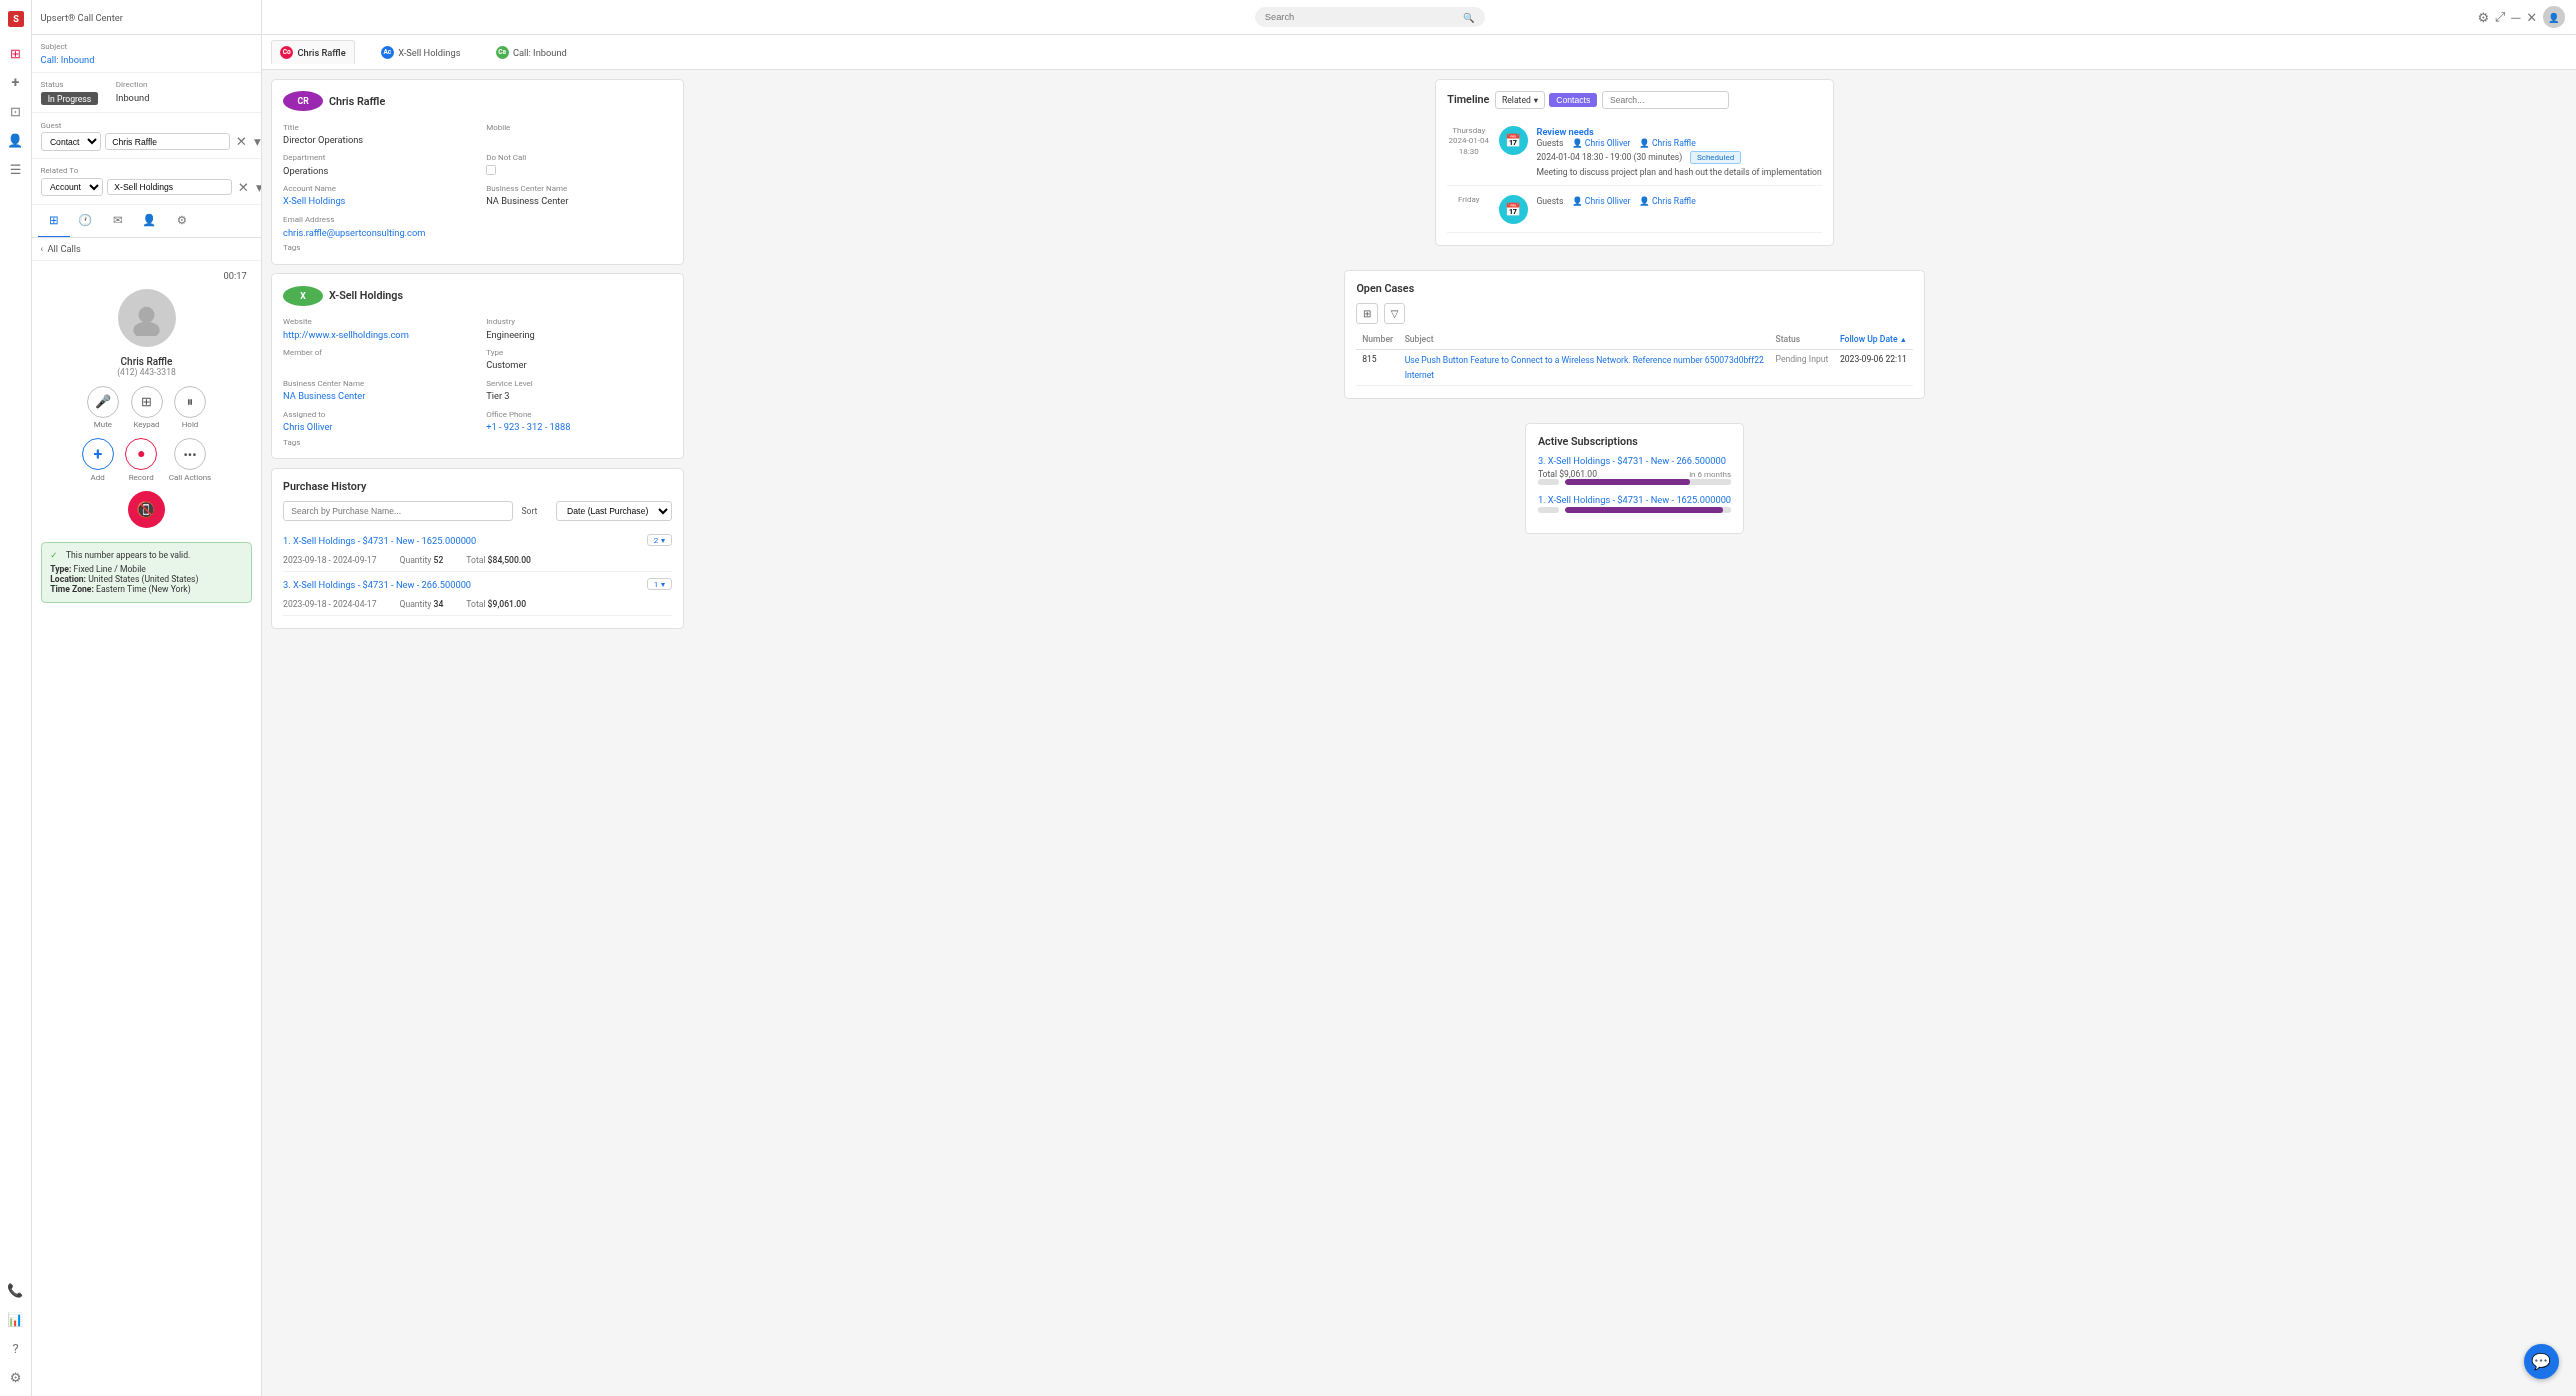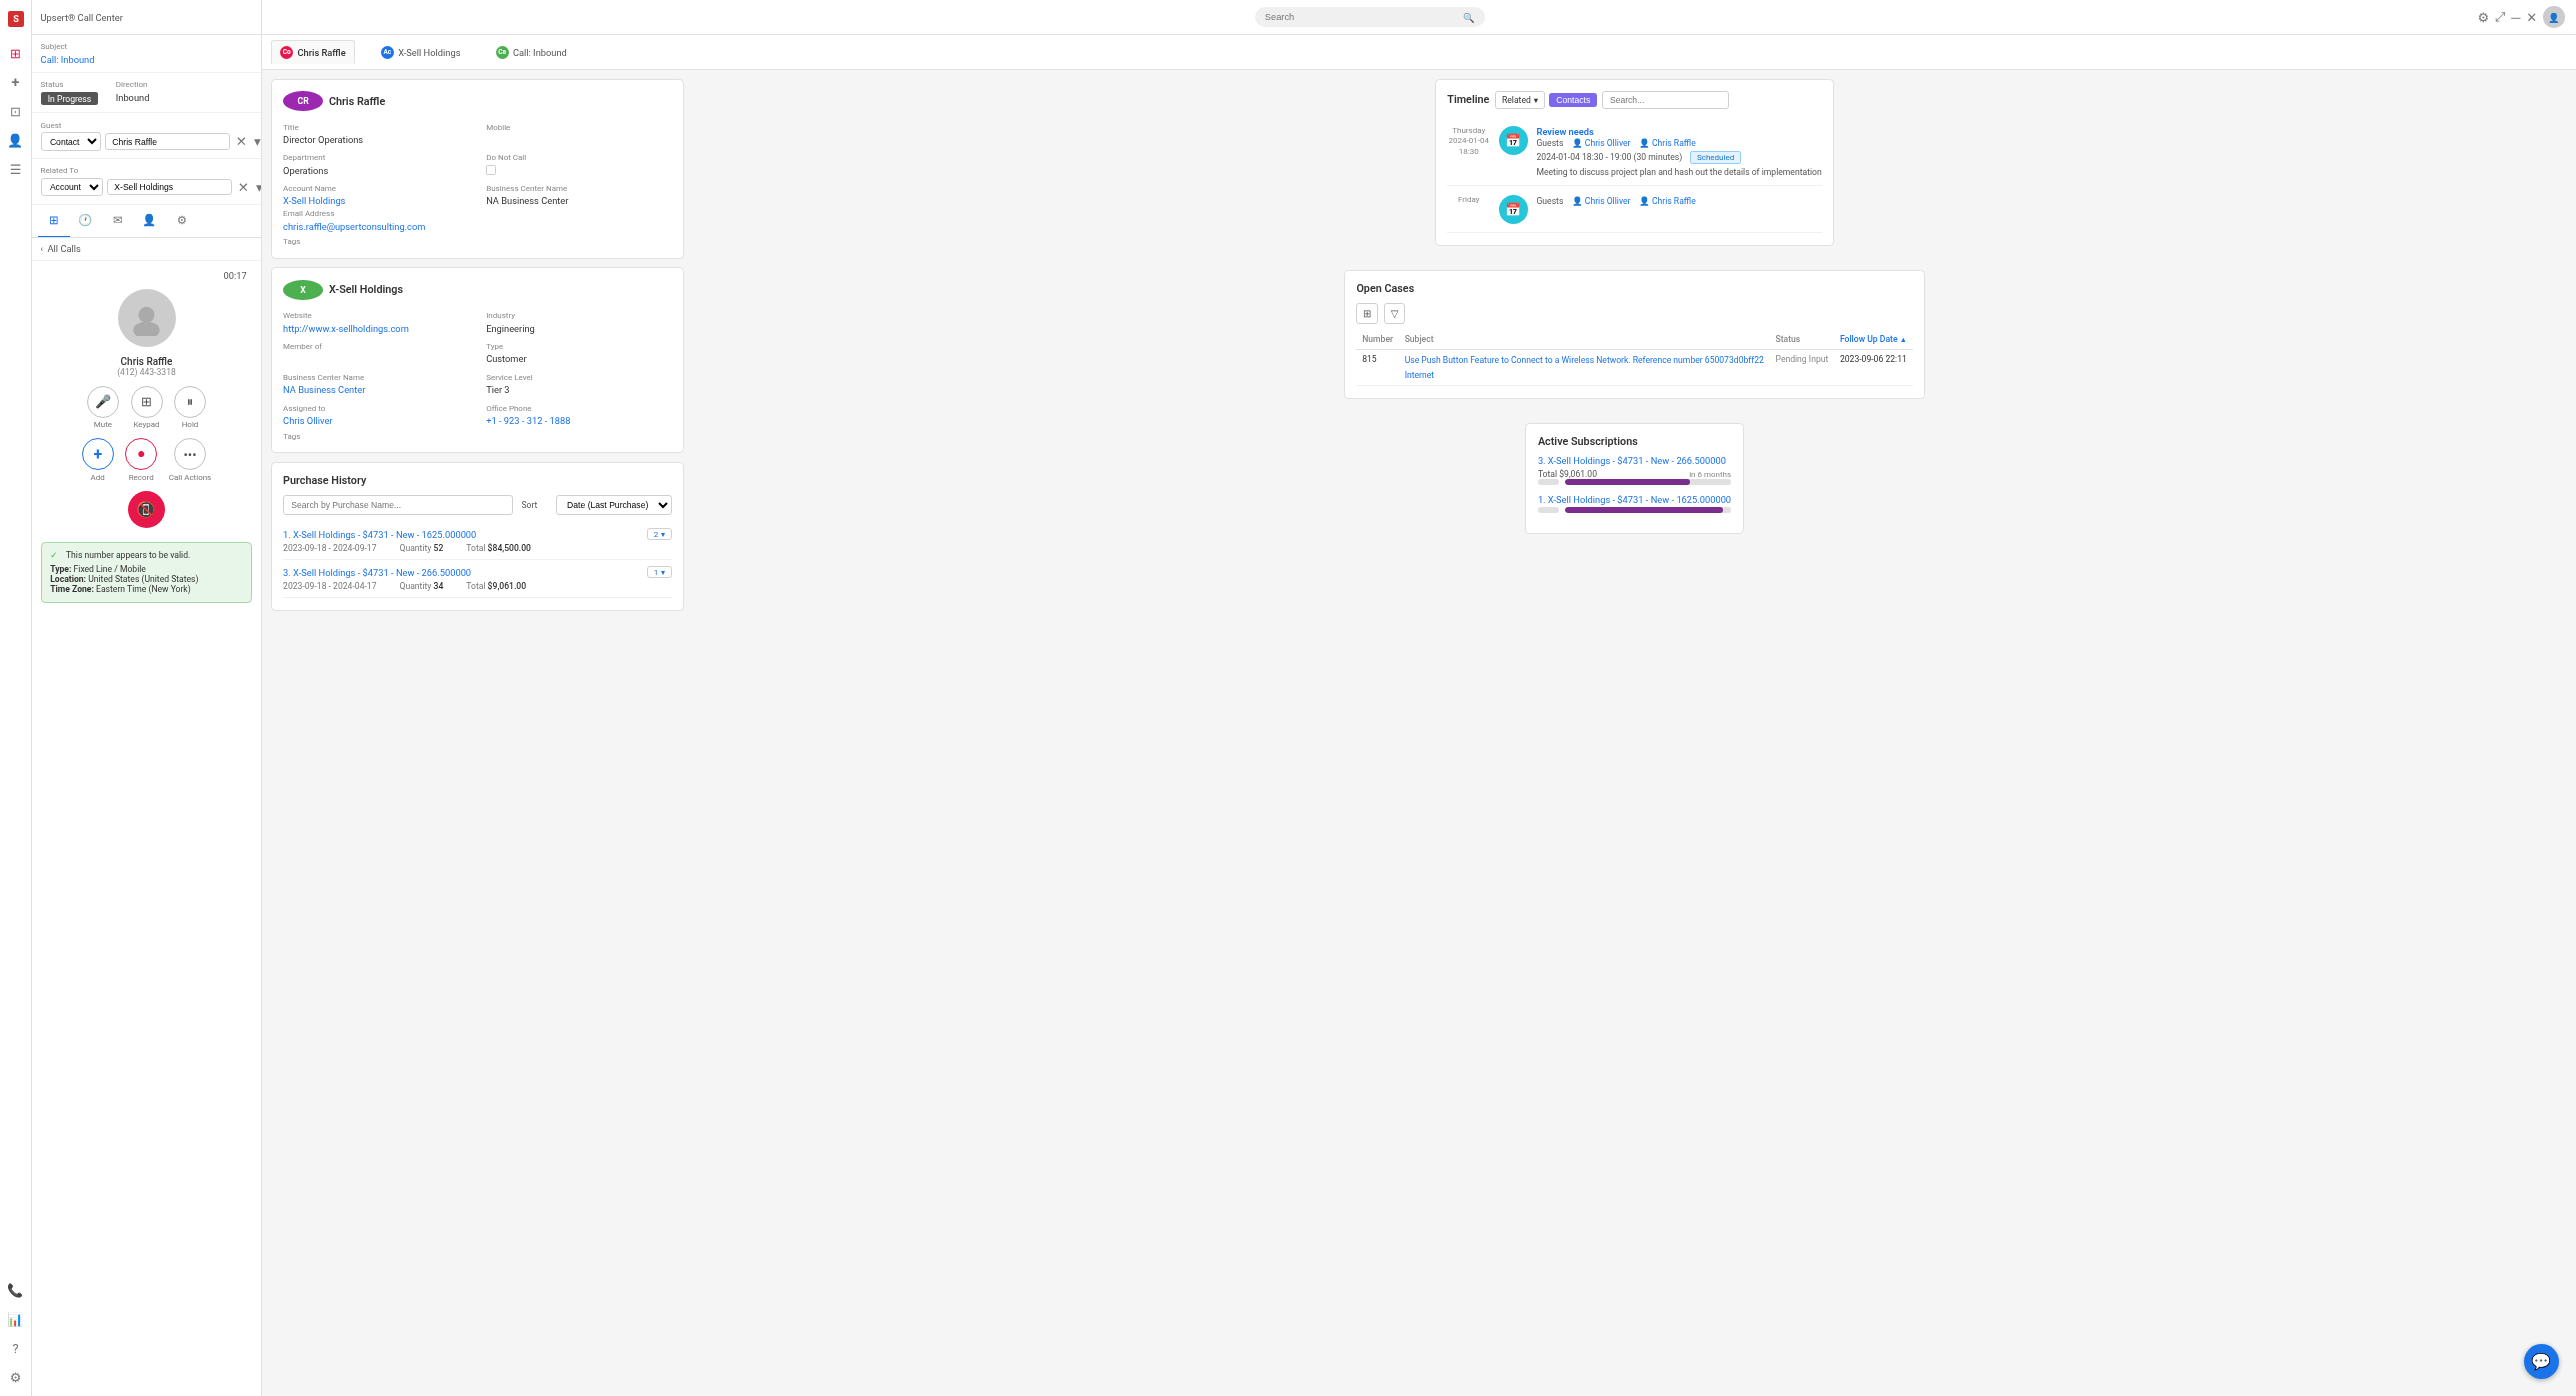--- a/index.html
+++ b/index.html
@@ -118,21 +118,21 @@
     
     .purchase-header { font-size: 10.8px; font-weight: 600; margin-bottom: 7.2px; }
     .purchase-search-row { display: flex; align-items: center; gap: 8.6px; margin-bottom: 7.2px; }
     .purchase-search { border: 0.7px solid #d0d0d0; border-radius: 2.9px; padding: 4.3px 7.2px; font-size: 8.6px; flex: 1; outline: none; }
     .sort-row { display: flex; align-items: center; gap: 19px; font-size: 8.6px; color: #555; }
     .sort-select { border: 0.7px solid #d0d0d0; border-radius: 2.9px; padding: 2.9px 5.8px; font-size: 8.6px; background: #fff; }
 
     .purchase-item { border-bottom: 0.7px solid #f0f0f0; padding: 5.8px 0; }
     .purchase-title { color: #1a73e8; cursor: pointer; font-size: 9.3px; display: flex; align-items: center; justify-content: space-between; }
     .purchase-badge { background: #fff; border: 0.7px solid #d0d0d0; border-radius: 2.9px; padding: 0.7px 5.8px; font-size: 8px; cursor: pointer; display: flex; align-items: center; gap: 2.9px; }
-    .purchase-details { display: flex; gap: 23px; font-size: 8.6px; color: #777; margin-top: 3px; padding-left: 0; }
+    .purchase-details { display: flex; gap: 23px; font-size: 8.6px; color: #777; margin-top: 9px; padding-left: 0; }
 
     
     .top-search { display: flex; align-items: center; background: #f0f0f0; border-radius: 14.4px; padding: 4.3px 10px; gap: 5.8px; width: 230px; }
     .top-search input { background: none; border: none; outline: none; font-size: 9.3px; color: #333; width: 100%; }
 
     
     .checkbox { width: 10px; height: 10px; border: 0.7px solid #ccc; border-radius: 1.4px; }
 
     
     ::-webkit-scrollbar { width: 4.3px; }
@@ -362,21 +362,21 @@
             </div>
             <div class="field">
               <div class="field-label">Account Name</div>
               <div class="field-value link">X-Sell Holdings</div>
             </div>
             <div class="field">
               <div class="field-label">Business Center Name</div>
               <div class="field-value">NA Business Center</div>
             </div>
           </div>
-          <div class="field" style="margin-top:3px;">
+          <div class="field" style="margin-top:9px;">
             <div class="field-label">Email Address</div>
             <div class="field-value link">chris.raffle@upsertconsulting.com</div>
           </div>
           <div class="tags-row">
             <span>Tags</span>
           </div>
         </div>
 
         <div class="card">
           <div class="card-header">

